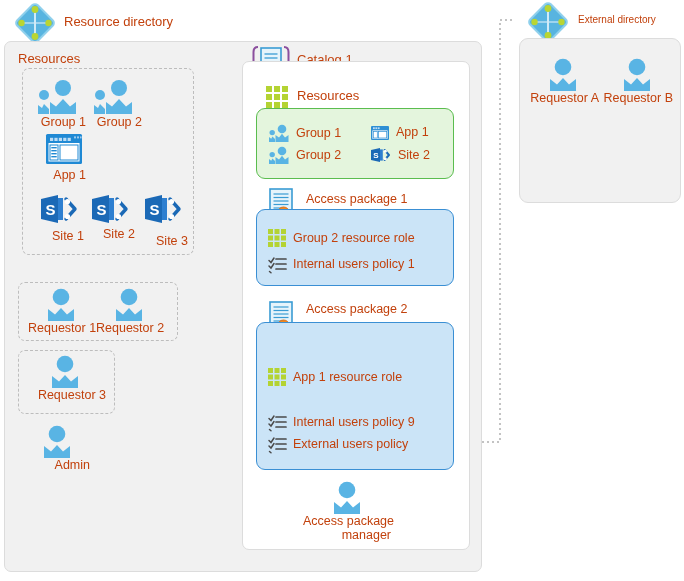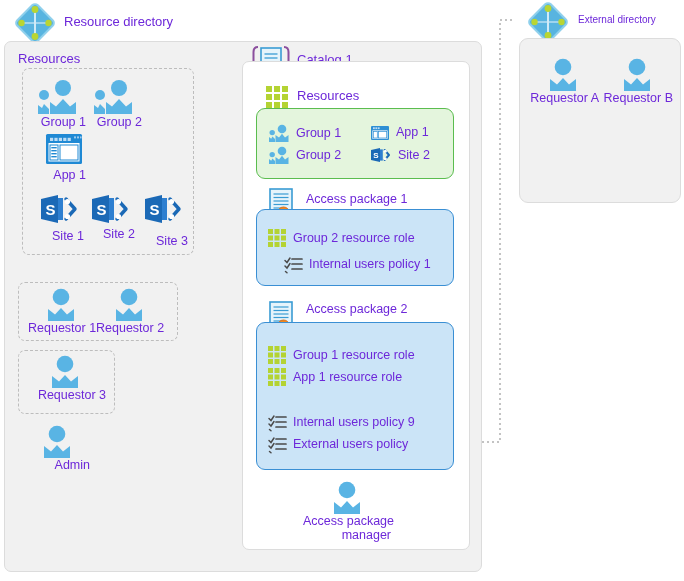--- a/index.html
+++ b/index.html
@@ -1,19 +1,19 @@
 <!DOCTYPE html>
 <html><head>
 <meta charset="utf-8">
 <style>
   html,body{margin:0;padding:0;background:#ffffff;}
   body{font-family:"Liberation Sans",sans-serif;}
   #canvas{position:relative;width:684px;height:581px;overflow:hidden;background:#ffffff;}
   .abs{position:absolute;}
-  .lbl{color:#6d28d9;font-size:12.5px;line-height:1.15;white-space:nowrap;}
+  .lbl{color:#c2410c;font-size:12.5px;line-height:1.15;white-space:nowrap;}
   .lbl-c{text-align:right;}
   .panel{background:#f1f1f1;border:1px solid #dcdcdc;border-radius:7px;}
   .white-panel{background:#ffffff;border:1px solid #dcdcdc;border-radius:7px;}
   .dashbox{border:1px dashed #bdbdbd;border-radius:7px;background:transparent;}
   .greenbox{background:#e4f5dd;border:1.5px solid #5bbd4f;border-radius:9px;}
   .bluebox{background:#cbe4f7;border:1.5px solid #3a8fd4;border-radius:9px;}
   .extpanel{background:#f1f1f1;border:1px solid #dcdcdc;border-radius:9px;}
   svg{display:block;overflow:visible;}
   .row-item{display:flex;align-items:center;gap:6px;}
   .row-item .lbl{font-size:12.5px;}
@@ -285,21 +285,21 @@
           <rect x="6.5" y="6.5" width="5" height="5"></rect>
           <rect x="13" y="6.5" width="5" height="5"></rect>
         <rect x="0" y="13" width="5" height="5"></rect>
           <rect x="6.5" y="13" width="5" height="5"></rect>
           <rect x="13" y="13" width="5" height="5"></rect>
       </g>
     </svg>
     <span class="lbl">Group 2 resource role</span>
   </div>
 
-  <div class="abs row-item" style="left:284px;top:256px;">
+  <div class="abs row-item" style="left:268px;top:256px;">
     <svg style="width:19px;height:17px;">
       <g stroke="#4a4a4a" stroke-width="1.5" fill="none" stroke-linecap="round">
         <path d="M1 4.5 L3 6.5 L6 2"></path>
           <path d="M1 10 L3 12 L6 7.5"></path>
           <path d="M1.5 15.5 L3 16.8"></path>
       </g>
       <g stroke="#4a4a4a" stroke-width="1.7" stroke-linecap="round">
         <line x1="8" y1="3" x2="18" y2="3"></line>
           <line x1="8" y1="8" x2="18" y2="8"></line>
           <line x1="8" y1="13" x2="18" y2="13"></line>
@@ -318,36 +318,20 @@
       <line x1="5.5" y1="20" x2="16" y2="20"></line>
     </g>
     <path d="M12 27 L12 34 L15.5 31 L19 34 L19 27 Z" fill="#7f4a9c"></path>
     <circle cx="15.5" cy="25" r="6" fill="#f2881f" stroke="#d9701a" stroke-width="1"></circle>
     <circle cx="15.5" cy="25" r="3.2" fill="#f7a54a"></circle>
   </svg>
   <div class="abs lbl" style="left:306px;top:302px;">Access package 2</div>
 
   <div class="abs bluebox" style="left:256px;top:322px;width:196px;height:146px;"></div>
 
-  <div class="abs row-item" style="left:268px;top:346px;">
-    <svg style="width:19px;height:19px;">
-      <g fill="#b4d333">
-        <rect x="0" y="0" width="5" height="5"></rect>
-          <rect x="6.5" y="0" width="5" height="5"></rect>
-          <rect x="13" y="0" width="5" height="5"></rect>
-        <rect x="0" y="6.5" width="5" height="5"></rect>
-          <rect x="6.5" y="6.5" width="5" height="5"></rect>
-          <rect x="13" y="6.5" width="5" height="5"></rect>
-        <rect x="0" y="13" width="5" height="5"></rect>
-          <rect x="6.5" y="13" width="5" height="5"></rect>
-          <rect x="13" y="13" width="5" height="5"></rect>
-      </g>
-    </svg>
-    <span class="lbl">Group 1 resource role</span>
-  </div>
 
   <div class="abs row-item" style="left:268px;top:368px;">
     <svg style="width:19px;height:19px;">
       <g fill="#b4d333">
         <rect x="0" y="0" width="5" height="5"></rect>
           <rect x="6.5" y="0" width="5" height="5"></rect>
           <rect x="13" y="0" width="5" height="5"></rect>
         <rect x="0" y="6.5" width="5" height="5"></rect>
           <rect x="6.5" y="6.5" width="5" height="5"></rect>
           <rect x="13" y="6.5" width="5" height="5"></rect>

